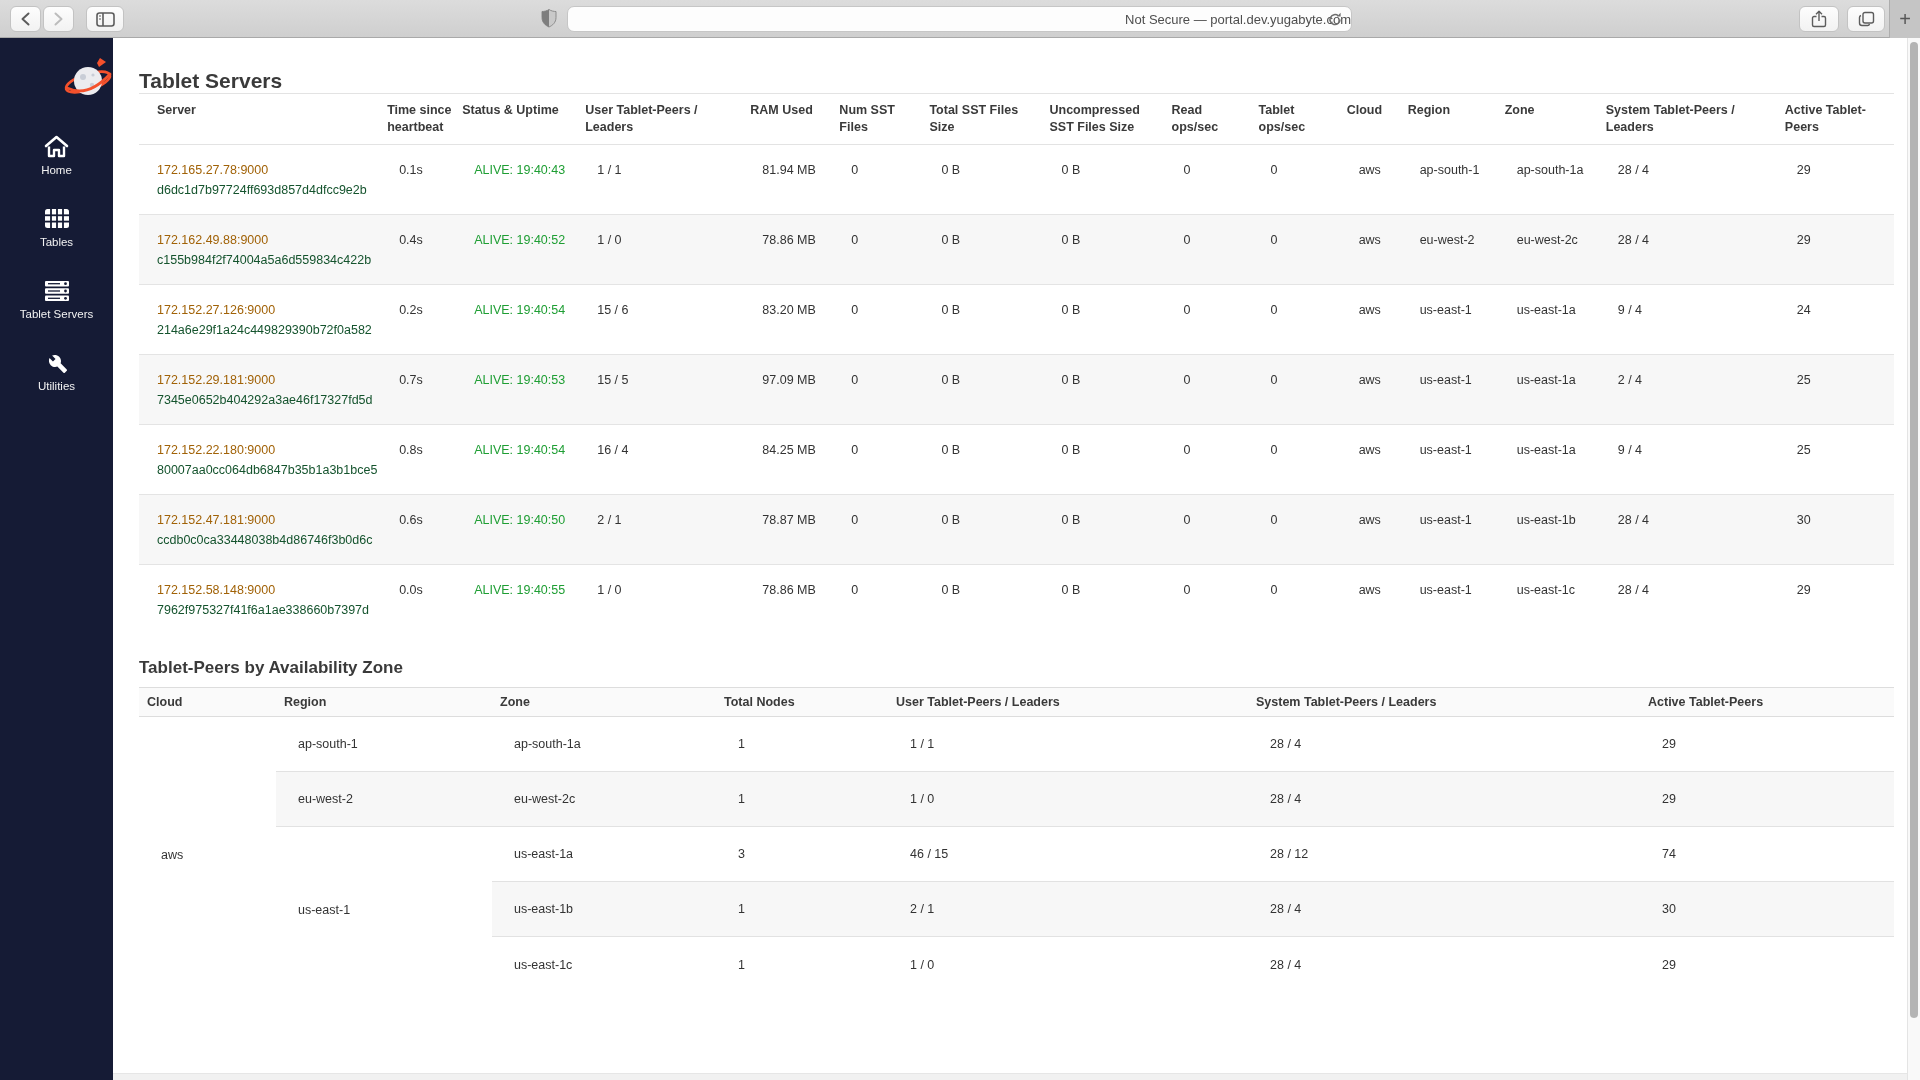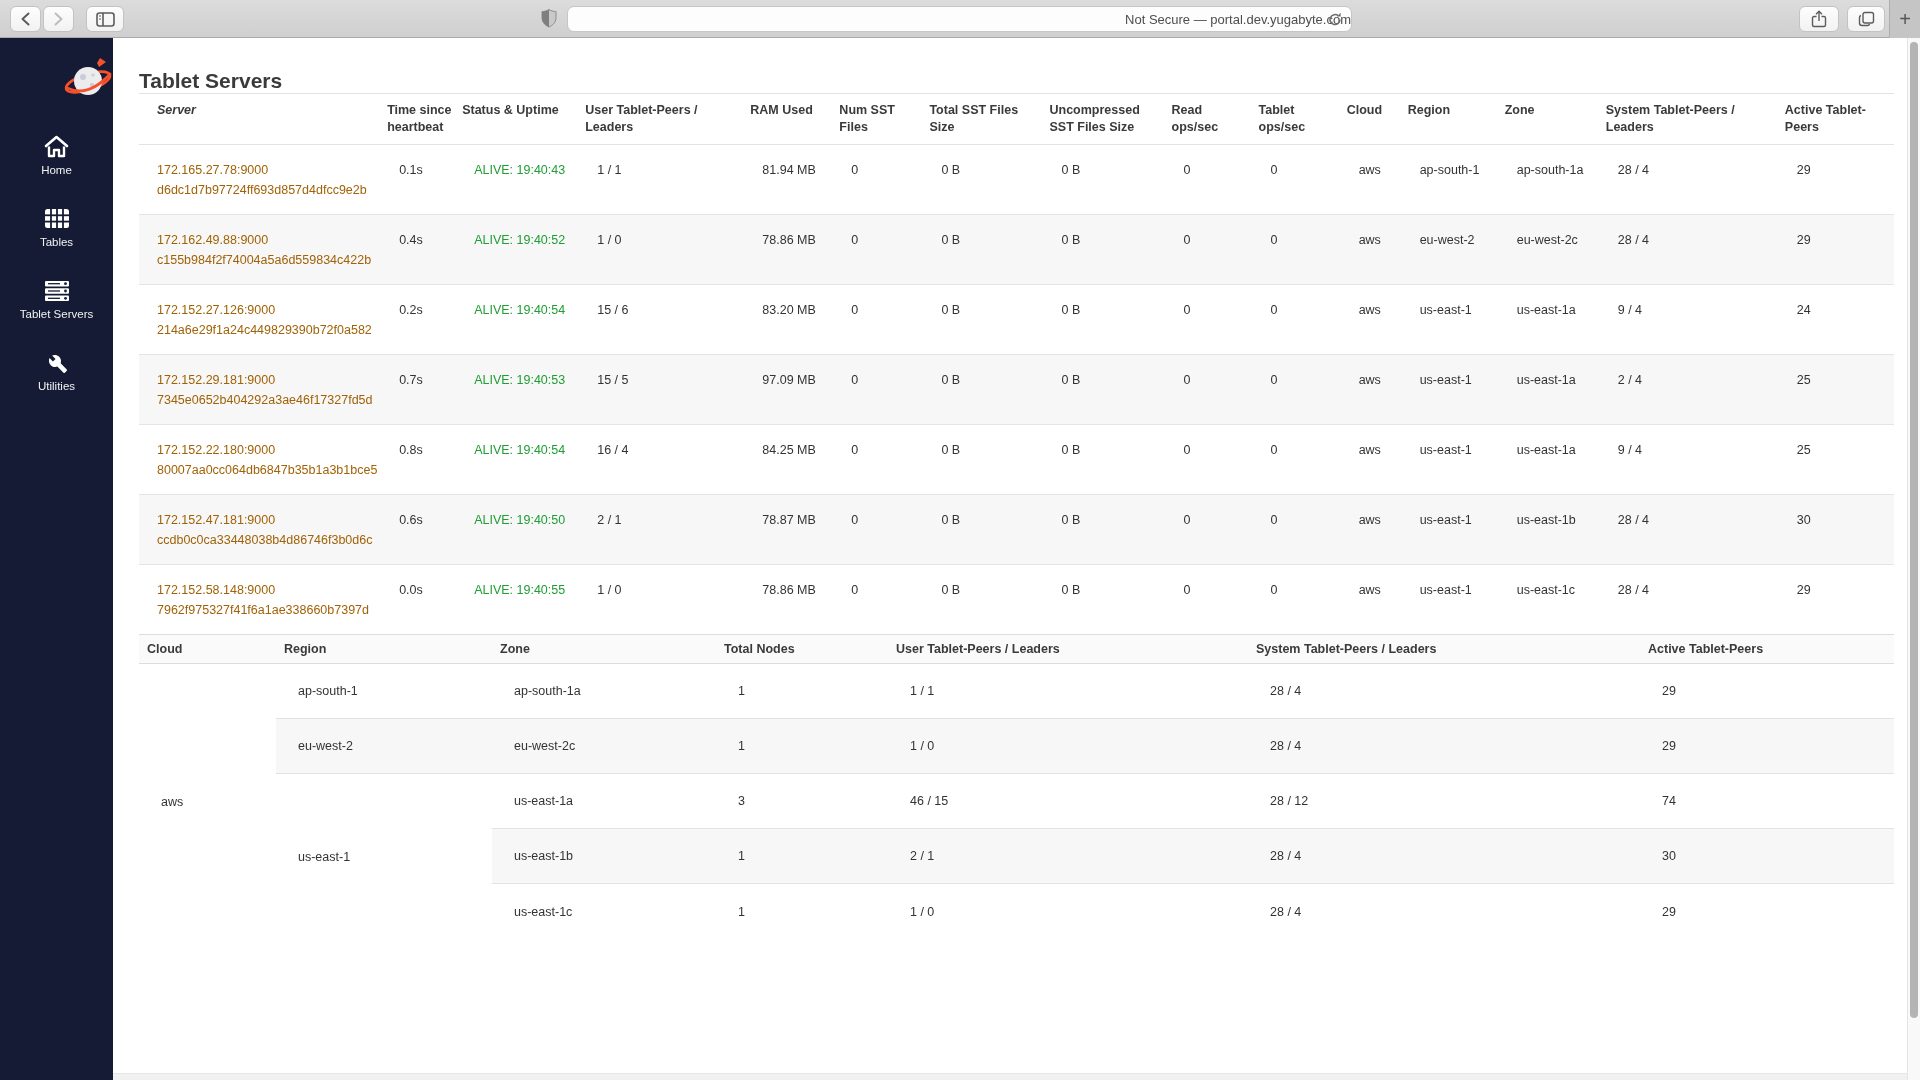--- a/index.html
+++ b/index.html
@@ -62,30 +62,30 @@
   h2.section-title { font-size:17px; font-weight:bold; color:#3a3a3a; margin:24px 0 9px 0; }
 
   
   table { border-collapse:collapse; table-layout:fixed; font-size:12.5px; color:#333; }
   table.servers { width:1755px; }
   table.servers th {
     text-align:left; vertical-align:top; font-weight:bold; line-height:1.35;
     padding:8px 6px 8px 2px; border-top:1px solid #e3e3e3; border-bottom:1px solid #e3e3e3;
     color:#3a3a3a;
   }
-  table.servers th.c1 { padding-left:18px;font-style:italic; }
+  table.servers th.c1 { padding-left:18px; }
   table.servers tbody tr { height:70px; }
   table.servers tbody td {
     vertical-align:top; padding:17px 6px 0 14px; border-top:1px solid #e4e4e4;
     line-height:1.4;
   }
   table.servers tbody td.c1 { padding-left:18px; }
   tr.stripe { background:#f7f7f7; }
   .server-link { color:#a16207; text-decoration:none; }
-  .server-uuid { color:#a16207; margin-top:3px; }
+  .server-uuid { color:#14532d; margin-top:3px; }
   .status-alive { color:#1e9e33; }
 
   
   table.zones { width:1755px; }
   table.zones thead th {
     text-align:left; font-weight:bold; color:#3a3a3a; background:#fafafa;
     border-top:1px solid #dddddd; border-bottom:1px solid #dddddd;
     padding:7px 6px 7px 8px;
   }
   table.zones tbody tr { height:55px; }
@@ -400,20 +400,21 @@
           <td>0</td>
           <td>aws</td>
           <td>us-east-1</td>
           <td>us-east-1c</td>
           <td>28 / 4</td>
           <td>29</td>
         </tr>
       </tbody>
     </table>
 
+    <h2 class="section-title">Tablet-Peers by Availability Zone</h2>
 
     <table class="zones">
       <colgroup>
         <col style="width:137px">
           <col style="width:216px">
           <col style="width:224px">
           <col style="width:172px">
         <col style="width:360px">
           <col style="width:392px">
           <col style="width:254px">

